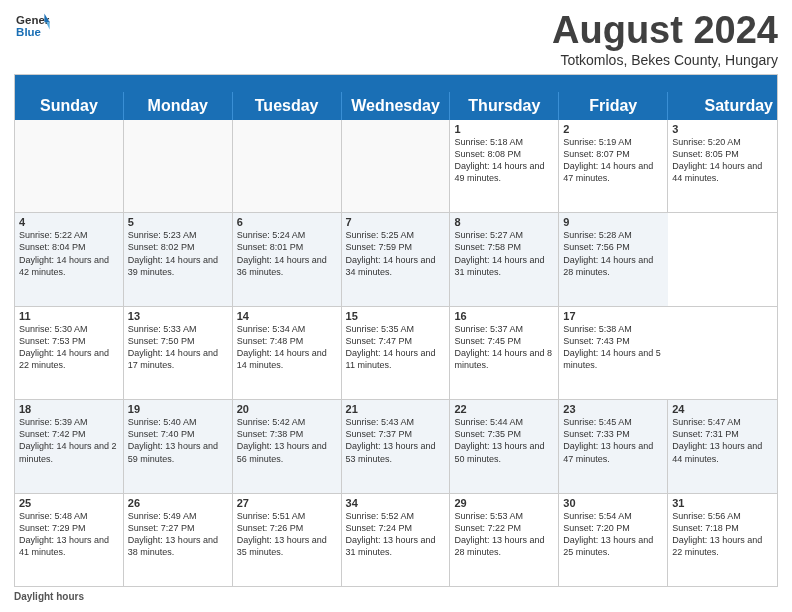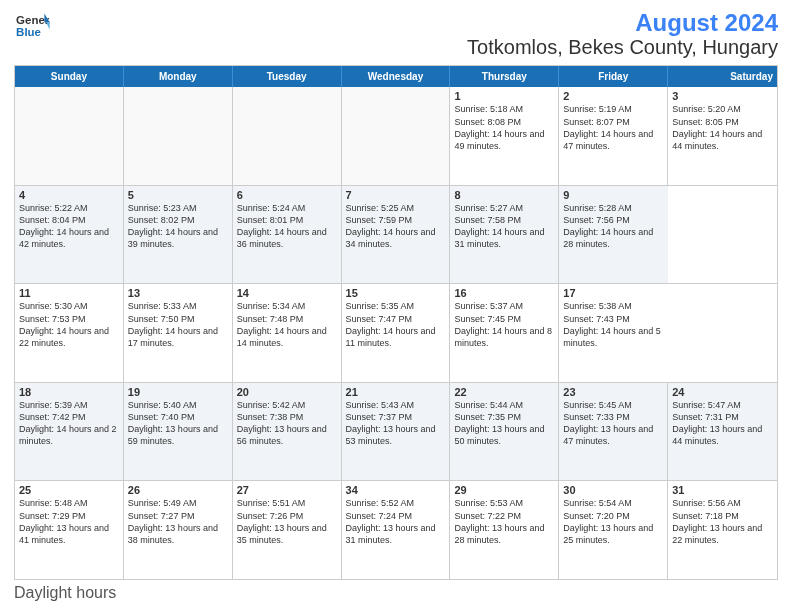--- a/index.html
+++ b/index.html
@@ -29,47 +29,48 @@
       gap: 4px;
     }
     .logo-icon {
       width: 36px;
       height: 30px;
     }
     .title-block {
       text-align: right;
     }
     .main-title {
-      font-size: 24px;
+      font-size: 38px;
       font-weight: bold;
-      color: #3b82f6;
+      color: #404040;
       line-height: 1.1;
     }
     .subtitle {
-      font-size: 20px;
+      font-size: 14px;
       color: #333;
     }
     .calendar {
       flex: 1;
       display: flex;
       flex-direction: column;
       border: 1px solid #ccc;
     }
     .cal-header {
       display: grid;
       grid-template-columns: repeat(7, 1fr);
       background: #1a6fb5;
     }
     .cal-header-cell {
       color: #fff;
-      font-size: 10px;
+      font-size: 16px;
       font-weight: bold;
       padding: 5px 4px;
       text-align: center;
       border-right: 1px solid #3a8fd5;
+      margin-top: 17px;
     }
     .cal-header-cell:last-child { border-right: none; text-align: right; }
     .cal-body {
       flex: 1;
       display: flex;
       flex-direction: column;
     }
     .cal-row {
       display: grid;
       grid-template-columns: repeat(7, 1fr);
@@ -95,24 +96,25 @@
       color: #333;
       display: block;
       margin-bottom: 1px;
     }
     .cell-text {
       font-size: 9px;
       line-height: 1.35;
       color: #333;
     }
     .footer-note {
-      font-size: 16px;
+      font-size: 10px;
       color: #555;
       text-align: left;
       margin-top: 4px;
+      font-weight: bold;
     }
   </style>
 </head>
 <body>
 
 <div class="page">
   <div class="header">
     <div class="logo">
       <svg class="logo-icon" viewBox="0 0 40 34">
         <text x="2" y="16" font-size="13" font-weight="bold" fill="#333" font-family="Arial">General</text>

